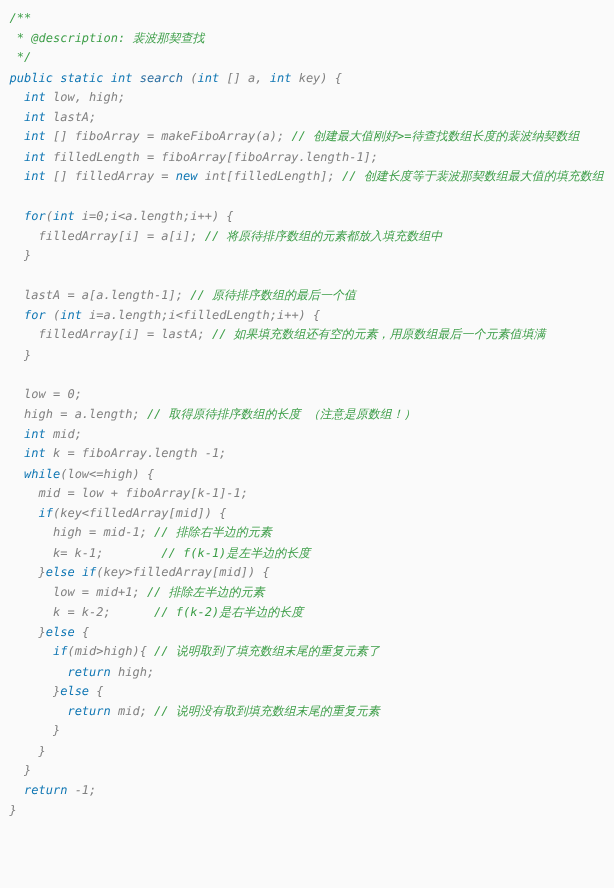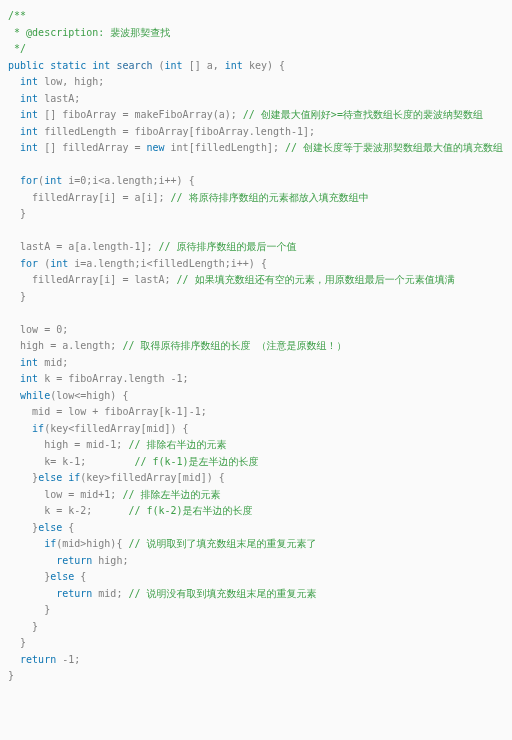--- a/index.html
+++ b/index.html
@@ -10,20 +10,21 @@
     font-size: 10px;
     line-height: 1.65;
     color: #808080;
     width: 512px;
     box-sizing: border-box;
   }
   pre {
     margin: 0;
     white-space: pre-wrap;
     word-break: break-word;
+    font-style: italic;
   }
   .kw    { color: #0f76b3; }
   .type  { color: #0f76b3; }
   .cmt   { color: #3d9e48; }
   .fn    { color: #2b6ea0; }
   .punct { color: #808080; }
   .ident { color: #808080; }
 </style>
 </head>
 <body>

